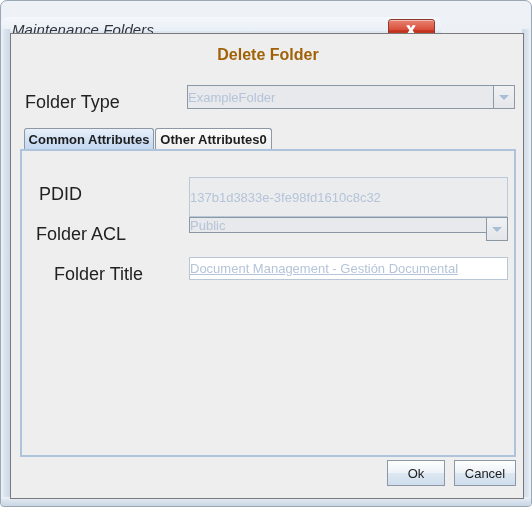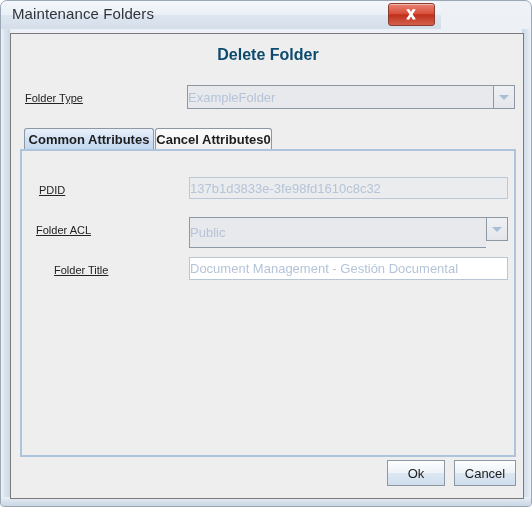--- a/index.html
+++ b/index.html
@@ -18,24 +18,25 @@
     box-sizing: border-box;
     border-radius: 7px 7px 4px 4px;
     background: linear-gradient(180deg,#eef2f7 0%, #e3eaf2 40%, #dbe4ee 100%);
     border: 1px solid #9aa7b5;
     overflow: hidden;
   }
 
   
   #titlebar {
     position: absolute;
-    left: 0; top: 0;
+    left: 0; top: 16px;
     width: 440px; height: 28px;
     background: linear-gradient(180deg,#f4f7fb 0%, #eaf0f7 48%, #dde6f0 52%, #d4dee9 100%);
     border-radius: 6px 6px 0 0;
+    font-style: italic;
   }
   #title-text {
     position: absolute;
     left: 11px; top: 4px;
     font-size: 15px;
     color: #30343a;
     letter-spacing: .1px;
     white-space: nowrap;
   }
   #close-btn {
@@ -60,49 +61,49 @@
     border: 1px solid #7a7a7a;
   }
 
   #heading {
     position: absolute;
     left: 0; top: 12px;
     width: 514px;
     text-align: center;
     font-size: 16px;
     font-weight: bold;
-    color: #0c4a6e;
+    color: #a16207;
   }
 
   .form-label {
     position: absolute;
-    font-size: 11px;
+    font-size: 18px;
     color: #222222;
     white-space: nowrap;
-    text-decoration: underline;
   }
 
   
   .field {
     position: absolute;
     box-sizing: border-box;
     font-size: 13px;
     color: #b5c4d8;
     display: flex;
     align-items: center;
     white-space: nowrap;
     overflow: hidden;
   }
   .field.textfield-disabled {
     background: #ebeced;
     border: 1px solid #bac8d8;
   }
   .field.textfield-enabled {
     background: #ffffff;
     border: 1px solid #b9c6d6;
+    text-decoration: underline;
   }
   .field.combo-text {
     background: #e7e9ec;
     border: 1px solid #8d98a5;
     border-right: none;
   }
   .combo-arrow {
     position: absolute;
     box-sizing: border-box;
     background: linear-gradient(180deg,#f0f1f3 0%, #e4e6e9 100%);
@@ -222,31 +223,31 @@
     <div class="field combo-text" style="left:176px; top:51px; width:306px; height:24px;">ExampleFolder</div>
     <div class="combo-arrow" style="left:482px; top:51px; width:22px; height:24px;">
       <span class="tri"></span>
     </div>
 
     <div id="tabstrip">
       <div class="tab selected" style="left:0px; width:130px;">
         <span>Common Attributes</span>
       </div>
       <div class="tab unselected" style="left:131px; width:117px;">
-        <span>Cancel Attributes0</span>
+        <span>Other Attributes0</span>
       </div>
     </div>
 
     <div id="tabpanel">
 
       <div class="form-label" style="left:17px; top:33px;">PDID</div>
-      <div class="field textfield-disabled" style="left:167px; top:26px; width:319px; height:22px;">137b1d3833e-3fe98fd1610c8c32</div>
+      <div class="field textfield-disabled" style="left:167px; top:26px; width:319px; height:40px;">137b1d3833e-3fe98fd1610c8c32</div>
 
       <div class="form-label" style="left:14px; top:73px;">Folder ACL</div>
-      <div class="field combo-text" style="left:167px; top:66px; width:297px; height:31px;">Public</div>
+      <div class="field combo-text" style="left:167px; top:66px; width:297px; height:16px;">Public</div>
       <div class="combo-arrow" style="left:464px; top:66px; width:22px; height:24px;">
         <span class="tri"></span>
       </div>
 
       <div class="form-label" style="left:32px; top:113px;">Folder Title</div>
       <div class="field textfield-enabled" style="left:167px; top:106px; width:319px; height:23px;">Document Management -  Gestión Documental</div>
 
     </div>
 
     <div id="button-bar">

